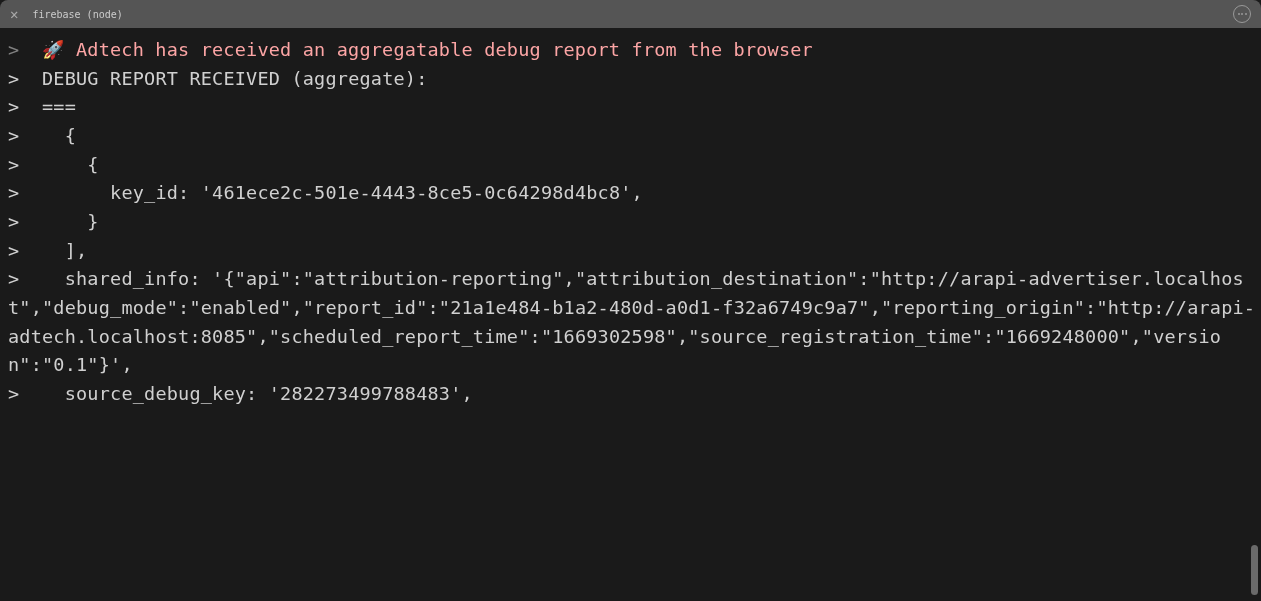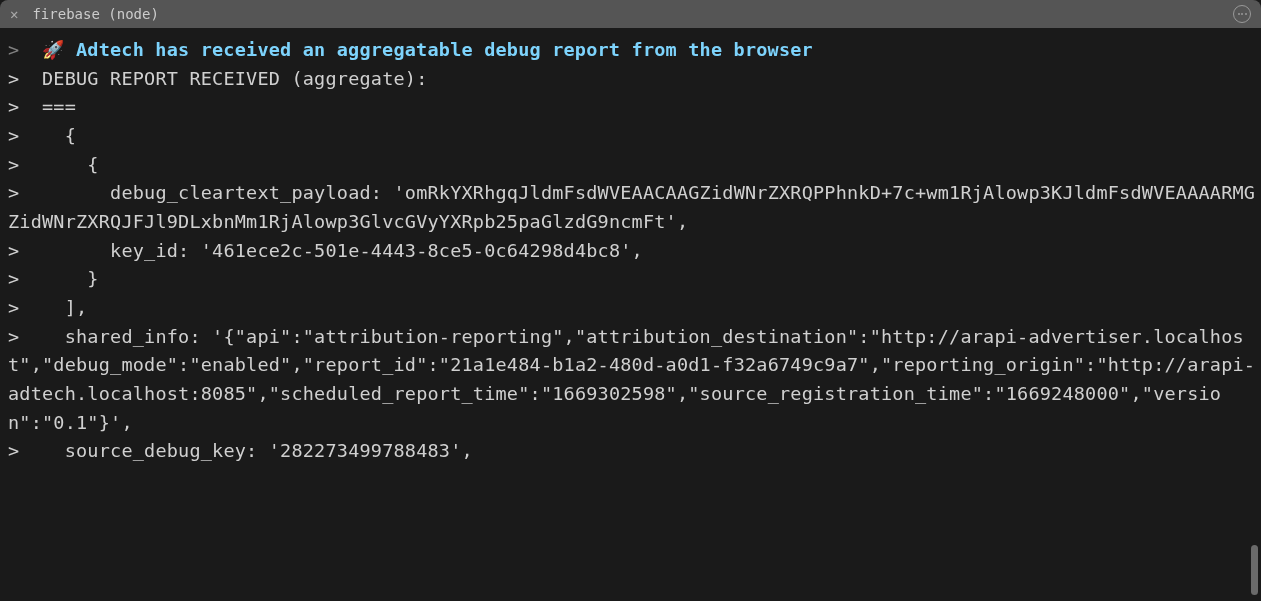--- a/index.html
+++ b/index.html
@@ -29,21 +29,21 @@
   .close-x {
     color: #aaaaaa;
     font-size: 14px;
     font-weight: 300;
     margin-right: 14px;
     cursor: pointer;
     line-height: 1;
   }
   .title-text {
     color: #cccccc;
-    font-size: 14px;
+    font-size: 10px;
     font-weight: 400;
   }
   .more-btn {
     position: absolute;
     right: 10px;
     top: 50%;
     transform: translateY(-50%);
     width: 18px;
     height: 18px;
     border: 1.5px solid #999999;
@@ -77,22 +77,22 @@
     word-break: break-all;
     color: #d0d0d0;
   }
   .prompt {
     color: #808080;
   }
   .rocket {
     font-size: 18px;
   }
   .red-bold {
-    color: #7dd3fc;
-    font-weight: 700;
+    color: #fca5a5;
+    font-weight: 400;
     text-align: right;
   }
   .scrollbar {
     position: absolute;
     right: 3px;
     bottom: 6px;
     width: 7px;
     height: 50px;
     background: #6a6a6a;
     border-radius: 4px;
@@ -112,21 +112,20 @@
       </div>
   </div>
 </div>
 
 <div class="terminal-body">
   <div class="line"><span class="prompt">&gt;  </span><span class="rocket">🚀</span><span class="red-bold"> Adtech has received an aggregatable debug report from the browser</span></div>
   <div class="line">&gt;  DEBUG REPORT RECEIVED (aggregate):</div>
   <div class="line">&gt;  ===</div>
   <div class="line">&gt;    {</div>
   <div class="line">&gt;      {</div>
-  <div class="line">&gt;        debug_cleartext_payload: 'omRkYXRhgqJldmFsdWVEAACAAGZidWNrZXRQPPhnkD+7c+wm1RjAlowp3KJldmFsdWVEAAAARMGZidWNrZXRQJFJl9DLxbnMm1RjAlowp3GlvcGVyYXRpb25paGlzdG9ncmFt',</div>
   <div class="line">&gt;        key_id: '461ece2c-501e-4443-8ce5-0c64298d4bc8',</div>
   <div class="line">&gt;      }</div>
   <div class="line">&gt;    ],</div>
   <div class="line">&gt;    shared_info: '{"api":"attribution-reporting","attribution_destination":"http://arapi-advertiser.localhost","debug_mode":"enabled","report_id":"21a1e484-b1a2-480d-a0d1-f32a6749c9a7","reporting_origin":"http://arapi-adtech.localhost:8085","scheduled_report_time":"1669302598","source_registration_time":"1669248000","version":"0.1"}',</div>
   <div class="line">&gt;    source_debug_key: '282273499788483',</div>
 </div>
 
 <div class="scrollbar"></div>
 
 </body></html>

